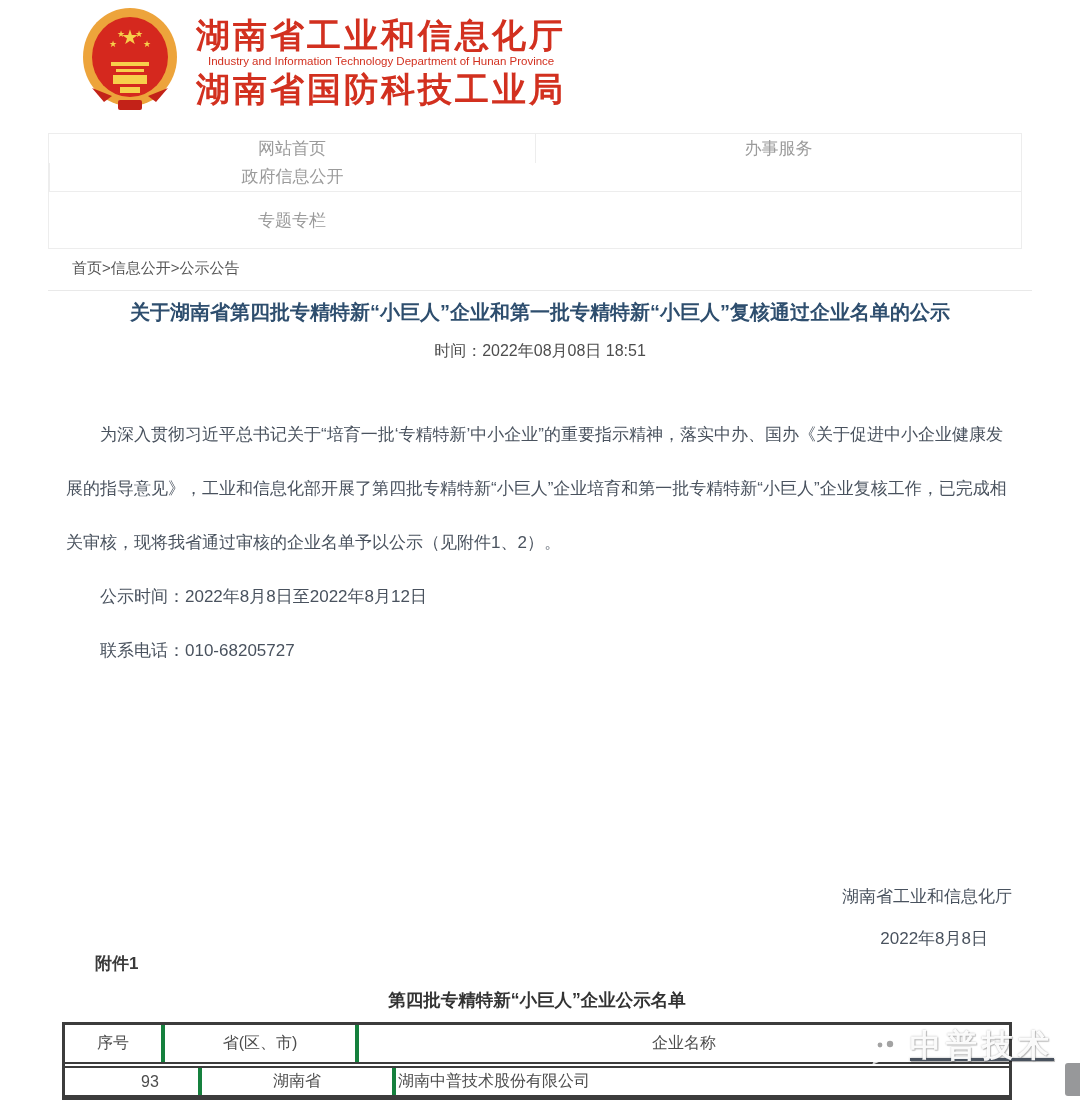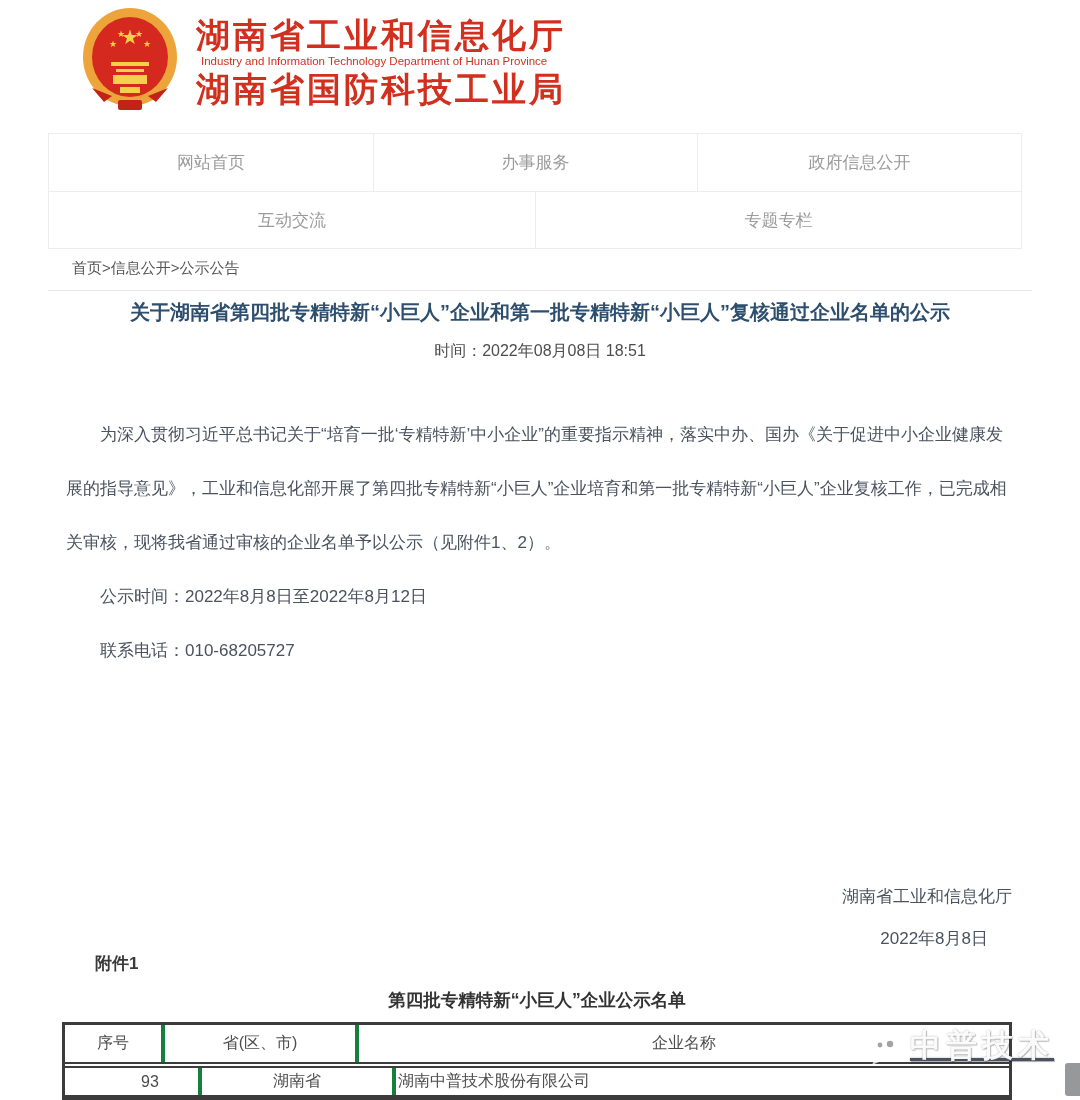--- a/index.html
+++ b/index.html
@@ -10,26 +10,26 @@
     font-family:"Liberation Sans","DejaVu Sans",sans-serif;
     overflow:hidden;
     color:#49525e;
   }
 
   
   .site-header { position:absolute; left:0; top:0; width:1080px; height:130px; background:#fff; }
   .emblem { position:absolute; left:78px; top:6px; width:104px; height:106px; }
   .header-text { position:absolute; left:196px; top:16px; }
   .org-cn { font-size:34px; font-weight:bold; color:#d2301f; letter-spacing:3px; line-height:38px; white-space:nowrap; }
-  .org-en { font-size:11.5px; color:#d2301f; margin:1px 0 3px 5px; white-space:nowrap; }
+  .org-en { font-size:11.5px; color:#d2301f; margin:1px 0 3px 12px; white-space:nowrap; }
 
   
   .main-nav { position:absolute; left:48px; top:133px; width:974px; border:1px solid #ededed; background:#fff; }
   .nav-row { display:grid; height:57px; }
-  .nav-row.r1 { grid-template-columns:1fr 1fr 1fr; }
+  .nav-row.r1 { grid-template-columns:1fr 1fr; }
   .nav-row.r2 { grid-template-columns:1fr 1fr; border-top:1px solid #ededed; }
   .nav-cell { display:flex; align-items:center; justify-content:center; font-size:17px; color:#9b9b9b; cursor:pointer; }
   .nav-row .nav-cell + .nav-cell { border-left:1px solid #ededed; }
 
   
   .breadcrumb { position:absolute; left:72px; top:259px; font-size:15px; color:#555; }
   .bc-divider { position:absolute; left:48px; top:290px; width:984px; height:1px; background:#e9e9e9; }
 
   
   .doc-title { position:absolute; left:48px; top:299px; width:984px; text-align:center;
@@ -97,21 +97,20 @@
   </div>
 </div>
 
 <div class="main-nav">
   <div class="nav-row r1">
     <div class="nav-cell">网站首页</div>
     <div class="nav-cell">办事服务</div>
     <div class="nav-cell">政府信息公开</div>
   </div>
   <div class="nav-row r2">
-    <div class="nav-cell">互动交流</div>
     <div class="nav-cell">专题专栏</div>
   </div>
 </div>
 
 <div class="breadcrumb">首页&gt;信息公开&gt;公示公告</div>
 <div class="bc-divider"></div>
 
 <div class="doc-title">关于湖南省第四批专精特新“小巨人”企业和第一批专精特新“小巨人”复核通过企业名单的公示</div>
 <div class="doc-time">时间：2022年08月08日 18:51</div>
 

